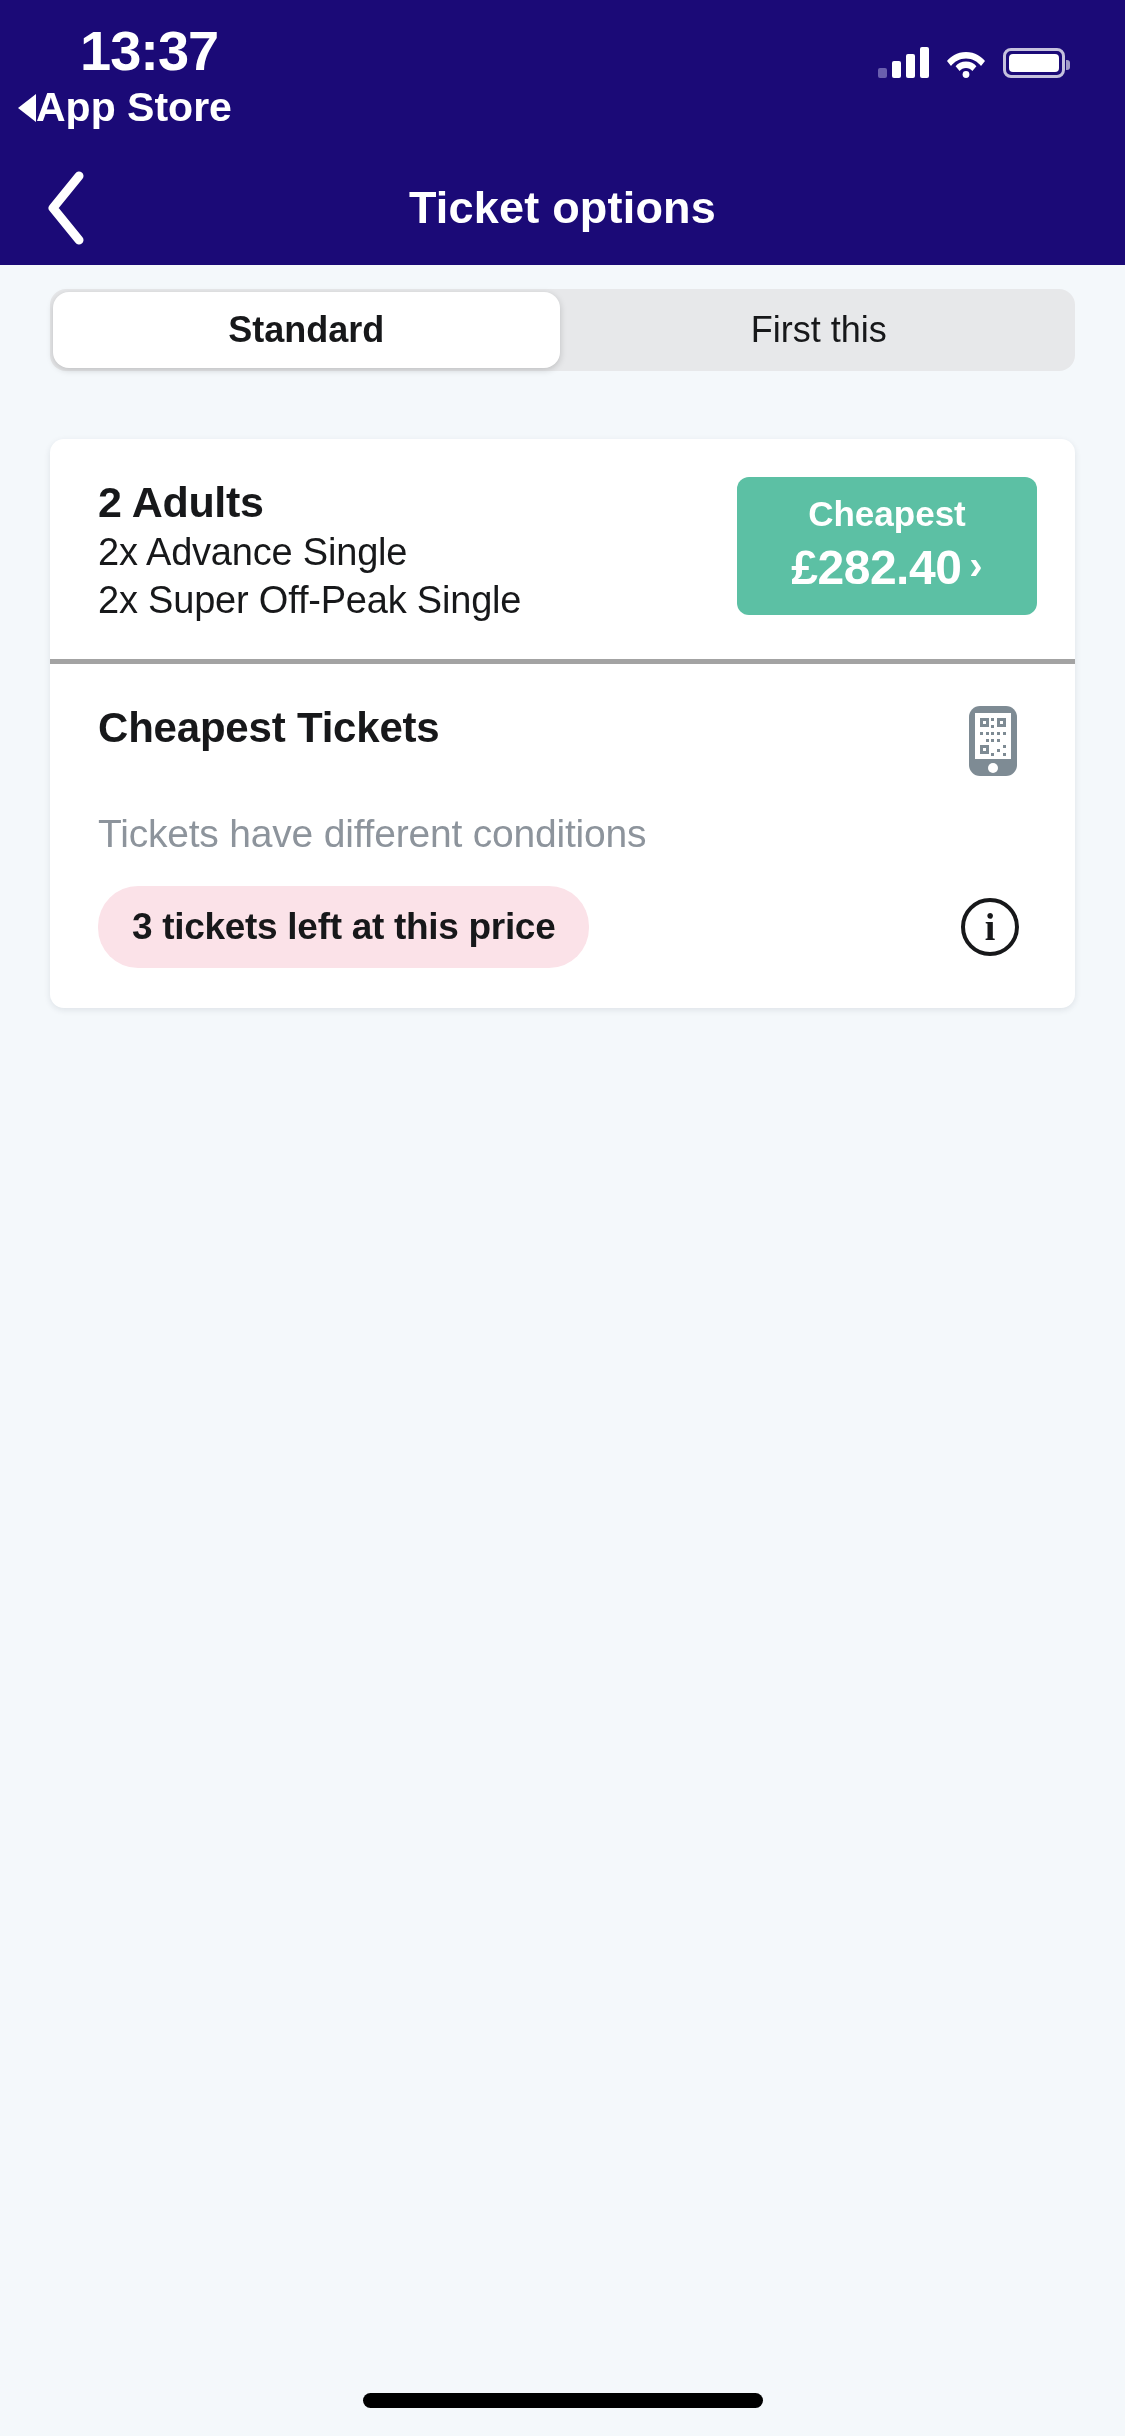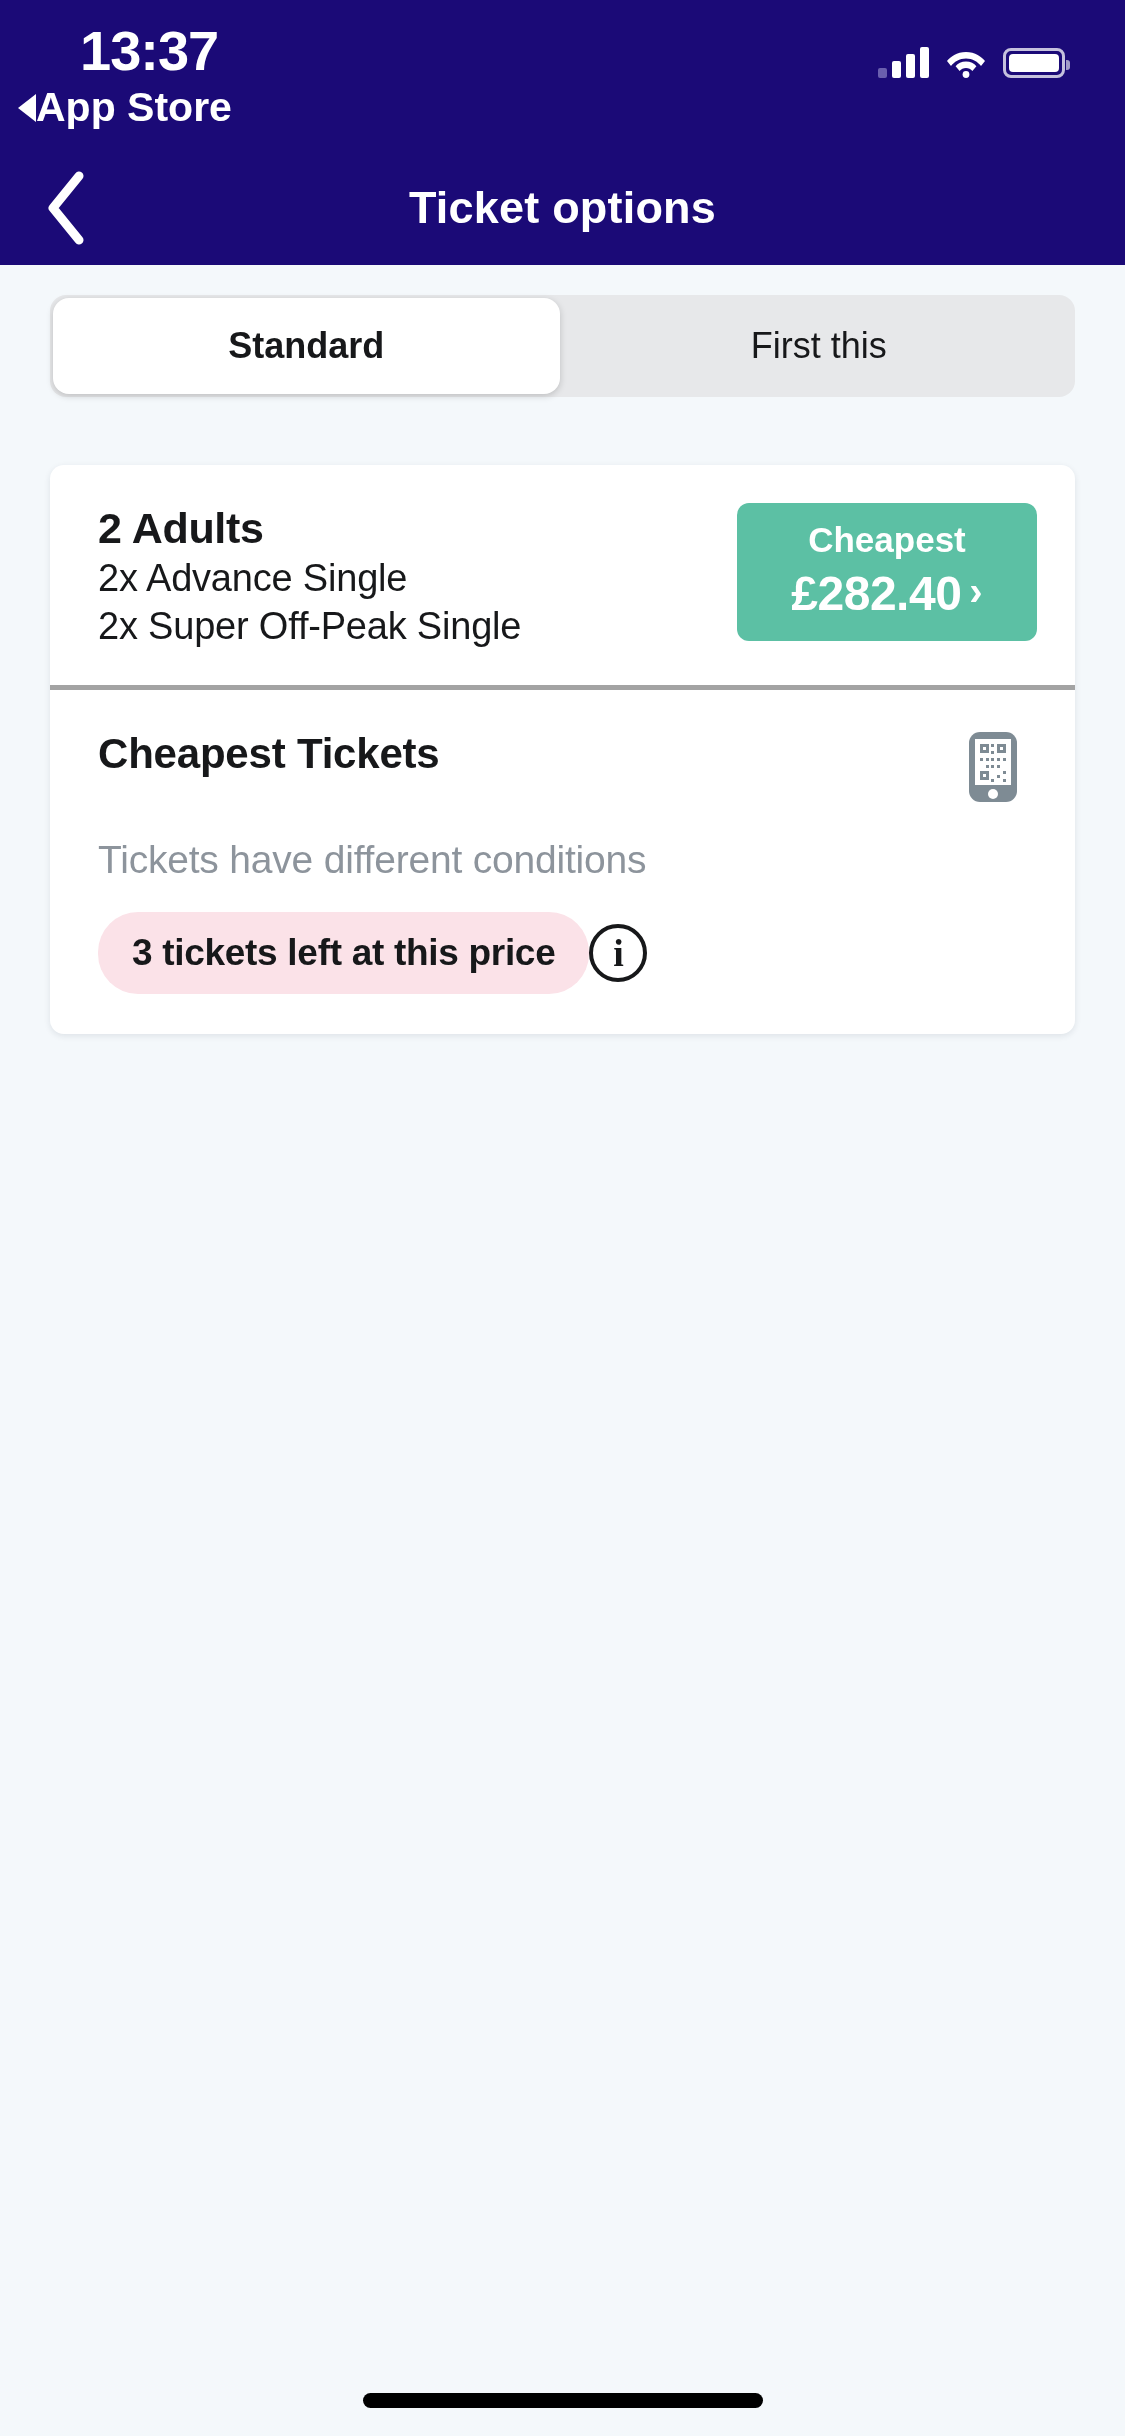--- a/index.html
+++ b/index.html
@@ -149,22 +149,22 @@
 
   
   .content {
     flex: 1 1 auto;
     position: relative;
     padding: 0 50px;
   }
 
   
   .segmented {
-    margin-top: 30px;
-    height: 102px;
+    margin-top: 24px;
+    height: 82px;
     background: #e7e8ea;
     border-radius: 16px;
     display: flex;
     align-items: stretch;
     padding: 0;
     position: relative;
     overflow: visible;
   }
 
   .seg {
@@ -291,20 +291,21 @@
     font-size: 39px;
     color: #8d949c;
     font-weight: 400;
     letter-spacing: -0.2px;
   }
 
   .badge-row {
     margin-top: 30px;
     display: flex;
     align-items: center;
+    justify-content: space-between;
   }
 
   .pink-badge {
     background: #fbe2e8;
     border-radius: 40px;
     padding: 20px 34px;
     font-size: 37px;
     font-weight: 700;
     color: #17181a;
     letter-spacing: -0.3px;

